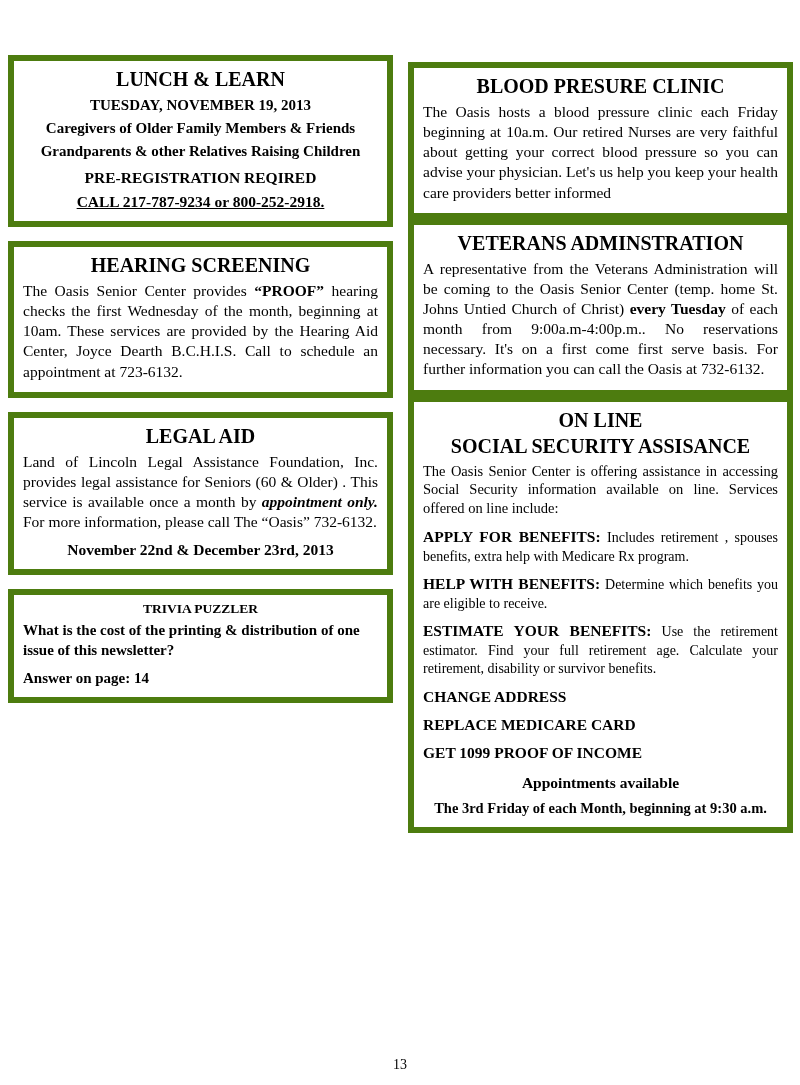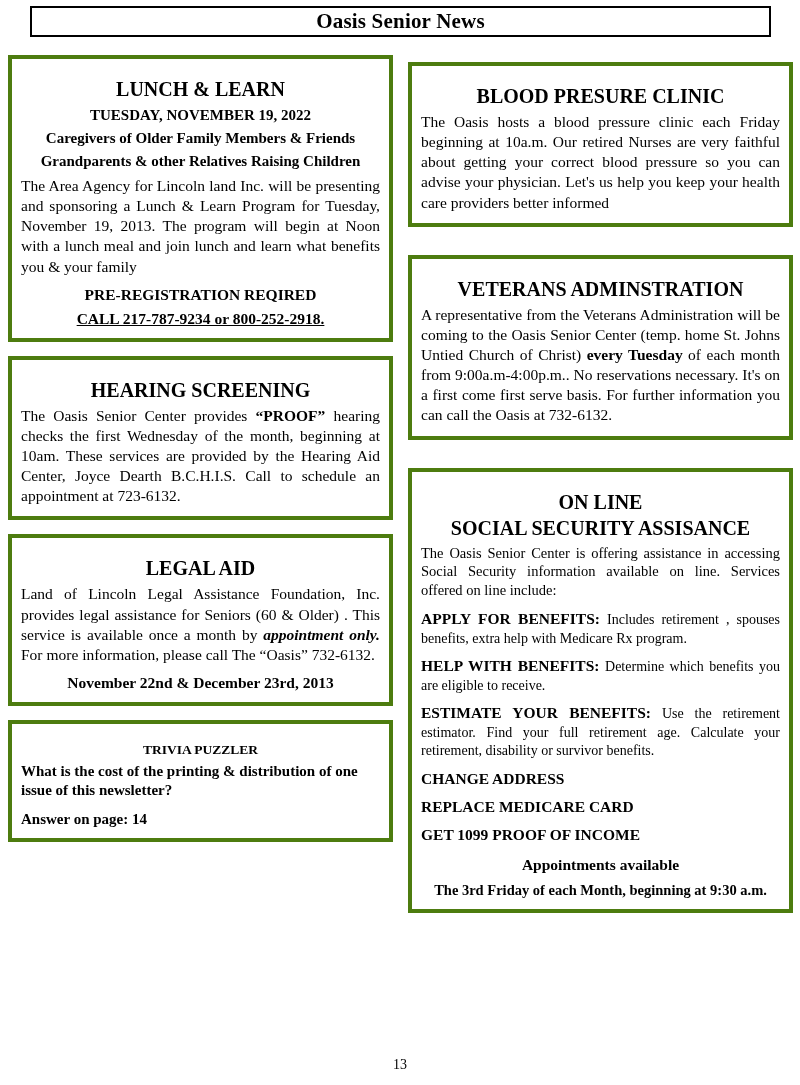--- a/index.html
+++ b/index.html
@@ -20,23 +20,23 @@
     position: absolute;
     left: 30px; top: 6px;
     width: 741px; height: 31px;
     border: 2px solid #000;
     display: flex; align-items: center; justify-content: center;
   }
   .masthead-title { font-size: 21px; font-weight: bold; letter-spacing: 0.2px; }
 
   .col { position: absolute; display: flex; flex-direction: column; }
   .col-left  { left: 8px;   top: 55px; width: 385px; gap: 14px; }
-  .col-right { left: 408px; top: 62px; width: 385px; gap: 28px; }
+  .col-right { left: 408px; top: 62px; width: 385px; gap: 0; }
 
-  .box { border: 4px solid #4d7c0f; padding: 17px 9px 10px; background: #fff; }
+  .box { border: 6px solid #4d7c0f; padding: 5px 9px 10px; background: #fff; }
 
   .box-title {
     text-align: center; font-weight: bold;
     font-size: 20px; margin: 2px 0 3px;
   }
   .box-title.small { font-size: 13.5px; margin: 1px 0 4px; }
 
   .sub-bold {
     text-align: center; font-weight: bold;
     font-size: 15px; margin: 6px 0;
@@ -68,32 +68,28 @@
     position: absolute;
     left: 0; bottom: 12px; width: 100%;
     text-align: center; font-size: 14px;
   }
 </style>
 </head>
 <body>
 
 <div class="page">
 
-  <div class="masthead">
-    <div class="masthead-title">Oasis Senior News</div>
-  </div>
 
   <div class="col col-left">
 
     <div class="box">
       <div class="box-title">LUNCH &amp; LEARN</div>
-      <div class="sub-bold">TUESDAY, NOVEMBER 19, 2022</div>
+      <div class="sub-bold">TUESDAY, NOVEMBER 19, 2013</div>
       <div class="sub-bold">Caregivers of Older Family Members &amp; Friends</div>
       <div class="sub-bold">Grandparents &amp; other Relatives Raising Children</div>
-      <div class="body-text">The Area Agency for Lincoln land Inc. will be presenting and sponsoring a Lunch &amp; Learn Program for Tuesday, November 19, 2013.  The program will begin at Noon with a lunch meal and join lunch and learn what benefits you &amp; your family</div>
       <div class="centered-bold">PRE-REGISTRATION REQIRED</div>
       <div class="centered-bold tight">CALL 217-787-9234 or 800-252-2918.</div>
     </div>
 
     <div class="box">
       <div class="box-title">HEARING SCREENING</div>
       <div class="body-text"><span>The Oasis Senior Center provides </span><span style="font-weight: bold;">“PROOF”</span><span> hearing checks the first Wednesday of the month, beginning at 10am. These services are provided by the Hearing Aid Center, Joyce Dearth B.C.H.I.S.  Call to  schedule an appointment at 723-6132.</span></div>
     </div>
 
     <div class="box">

